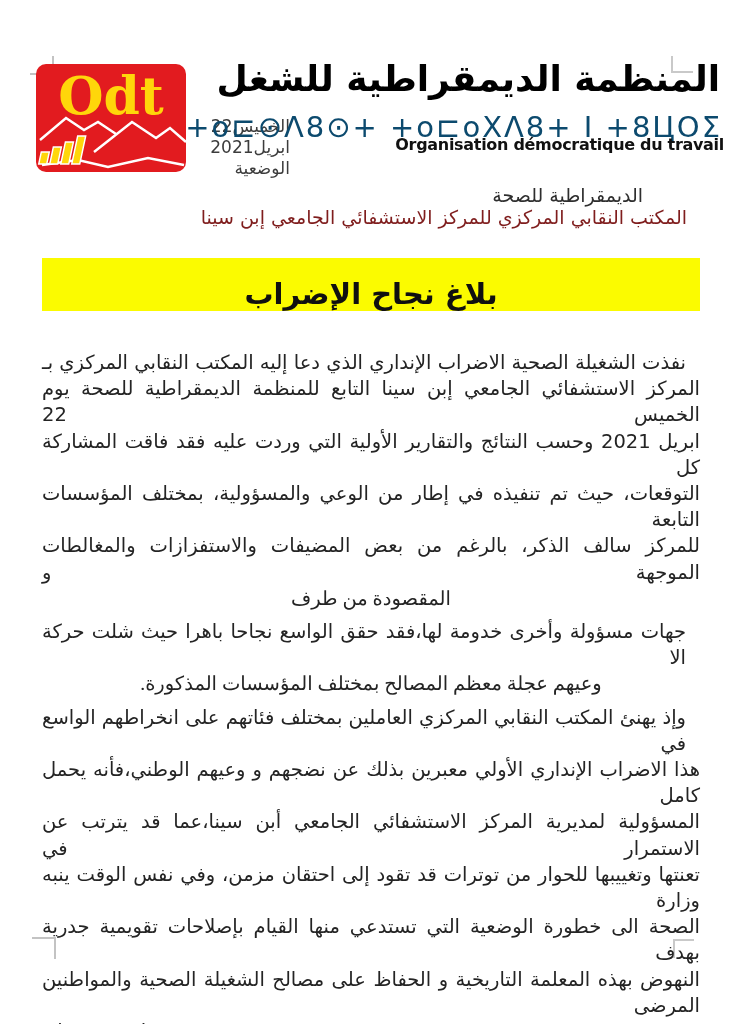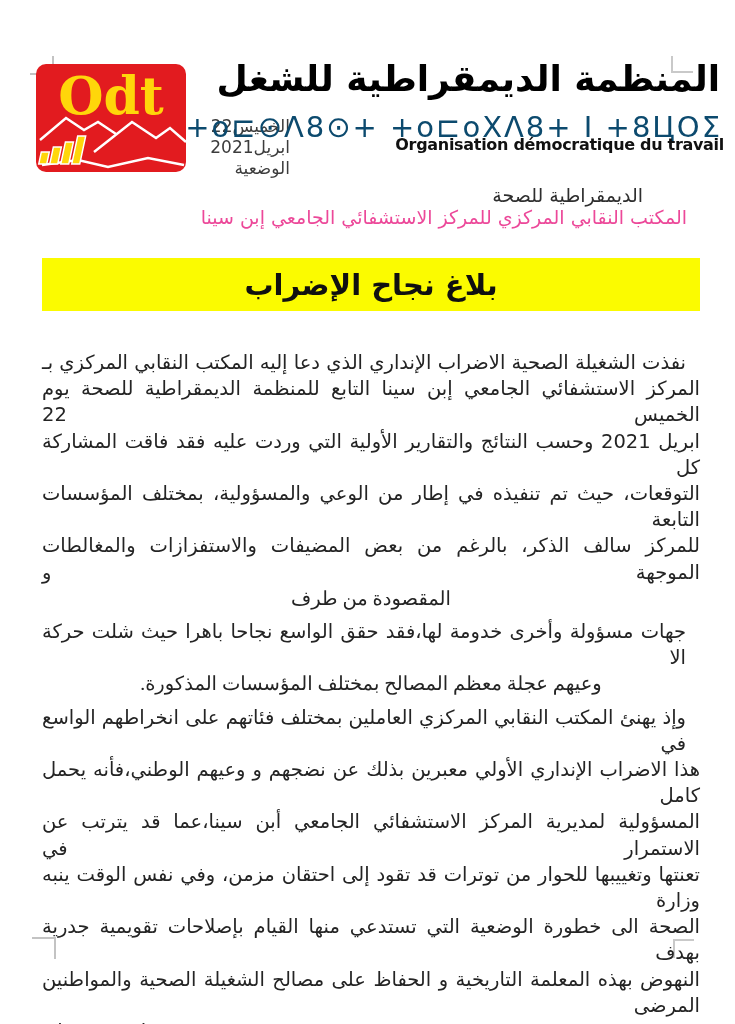--- a/index.html
+++ b/index.html
@@ -17,21 +17,21 @@
   
   .logo{left:36px;top:64px;width:150px;height:124px;border-radius:2px;overflow:hidden;z-index:2;text-align:right;}
   
   .dateblock{left:150px;top:116px;width:140px;text-align:right;direction:rtl;
     font-size:17px;line-height:21px;color:#3c3c3c;}
   
   .title-ar{right:15px;top:58px;font-size:36px;font-weight:bold;color:#000;direction:rtl;white-space:nowrap;}
   .title-tf{right:13px;top:110px;font-size:29px;font-weight:normal;color:#0c4a6e;letter-spacing:2px;white-space:nowrap;}
   .title-fr{right:11px;top:135px;font-size:16px;font-weight:bold;color:#111;letter-spacing:-0.3px;white-space:nowrap;}
   .sub1{right:92px;top:184px;font-size:19px;color:#2e2e2e;direction:rtl;white-space:nowrap;}
-  .sub2{right:48px;top:206px;font-size:19px;color:#ec4899;direction:rtl;white-space:nowrap;}
+  .sub2{right:48px;top:206px;font-size:19px;color:#7f1d1d;direction:rtl;white-space:nowrap;}
   
   .banner{left:42px;top:258px;width:658px;height:53px;display:flex;align-items:center;justify-content:center;}
   .banner-title{font-size:29px;font-weight:bold;color:#101010;direction:rtl;}
   
   .body-text{left:42px;top:350px;width:658px;direction:rtl;font-size:19.5px;
     line-height:26.2px;color:#242424;}
   .para{margin:0 0 7px 0;}
   .line{text-align:justify;text-align-last:justify;}
   .line.center{text-align:right;text-align-last:center;font-family:Liberation Serif, serif;}
   .line.left{text-align:left;text-align-last:left;}
@@ -70,21 +70,21 @@
   <div>ابريل2021</div>
   <div>الوضعية</div>
 </div>
 
 <div class="abs title-ar">المنظمة الديمقراطية للشغل</div>
 <div class="abs title-tf">+o⊏⊙Λ8⊙+ +o⊏oXΛ8+ I +8ЦOΣ</div>
 <div class="abs title-fr">Organisation démocratique du travail</div>
 <div class="abs sub1">الديمقراطية للصحة</div>
 <div class="abs sub2">المكتب النقابي المركزي للمركز الاستشفائي الجامعي إبن سينا</div>
 
-<div class="abs banner" style="background: rgb(251, 251, 0);">
+<div class="abs banner" style="background: rgb(251, 251, 0); align-items: flex-end;">
   <span class="banner-title">بلاغ نجاح الإضراب</span>
 </div>
 
 <div class="abs body-text">
     <div class="para">
       <div class="line justify indent">نفذت الشغيلة الصحية الاضراب الإنداري الذي دعا إليه المكتب النقابي المركزي بـ</div>
       <div class="line justify">المركز الاستشفائي الجامعي إبن سينا التابع للمنظمة الديمقراطية للصحة يوم الخميس 22</div>
       <div class="line justify">ابريل 2021  وحسب النتائج والتقارير الأولية التي وردت عليه فقد فاقت المشاركة كل</div>
       <div class="line justify">التوقعات، حيث تم تنفيذه في إطار من الوعي والمسؤولية، بمختلف المؤسسات التابعة</div>
       <div class="line justify">للمركز سالف الذكر، بالرغم من بعض المضيفات والاستفزازات والمغالطات الموجهة و</div>

